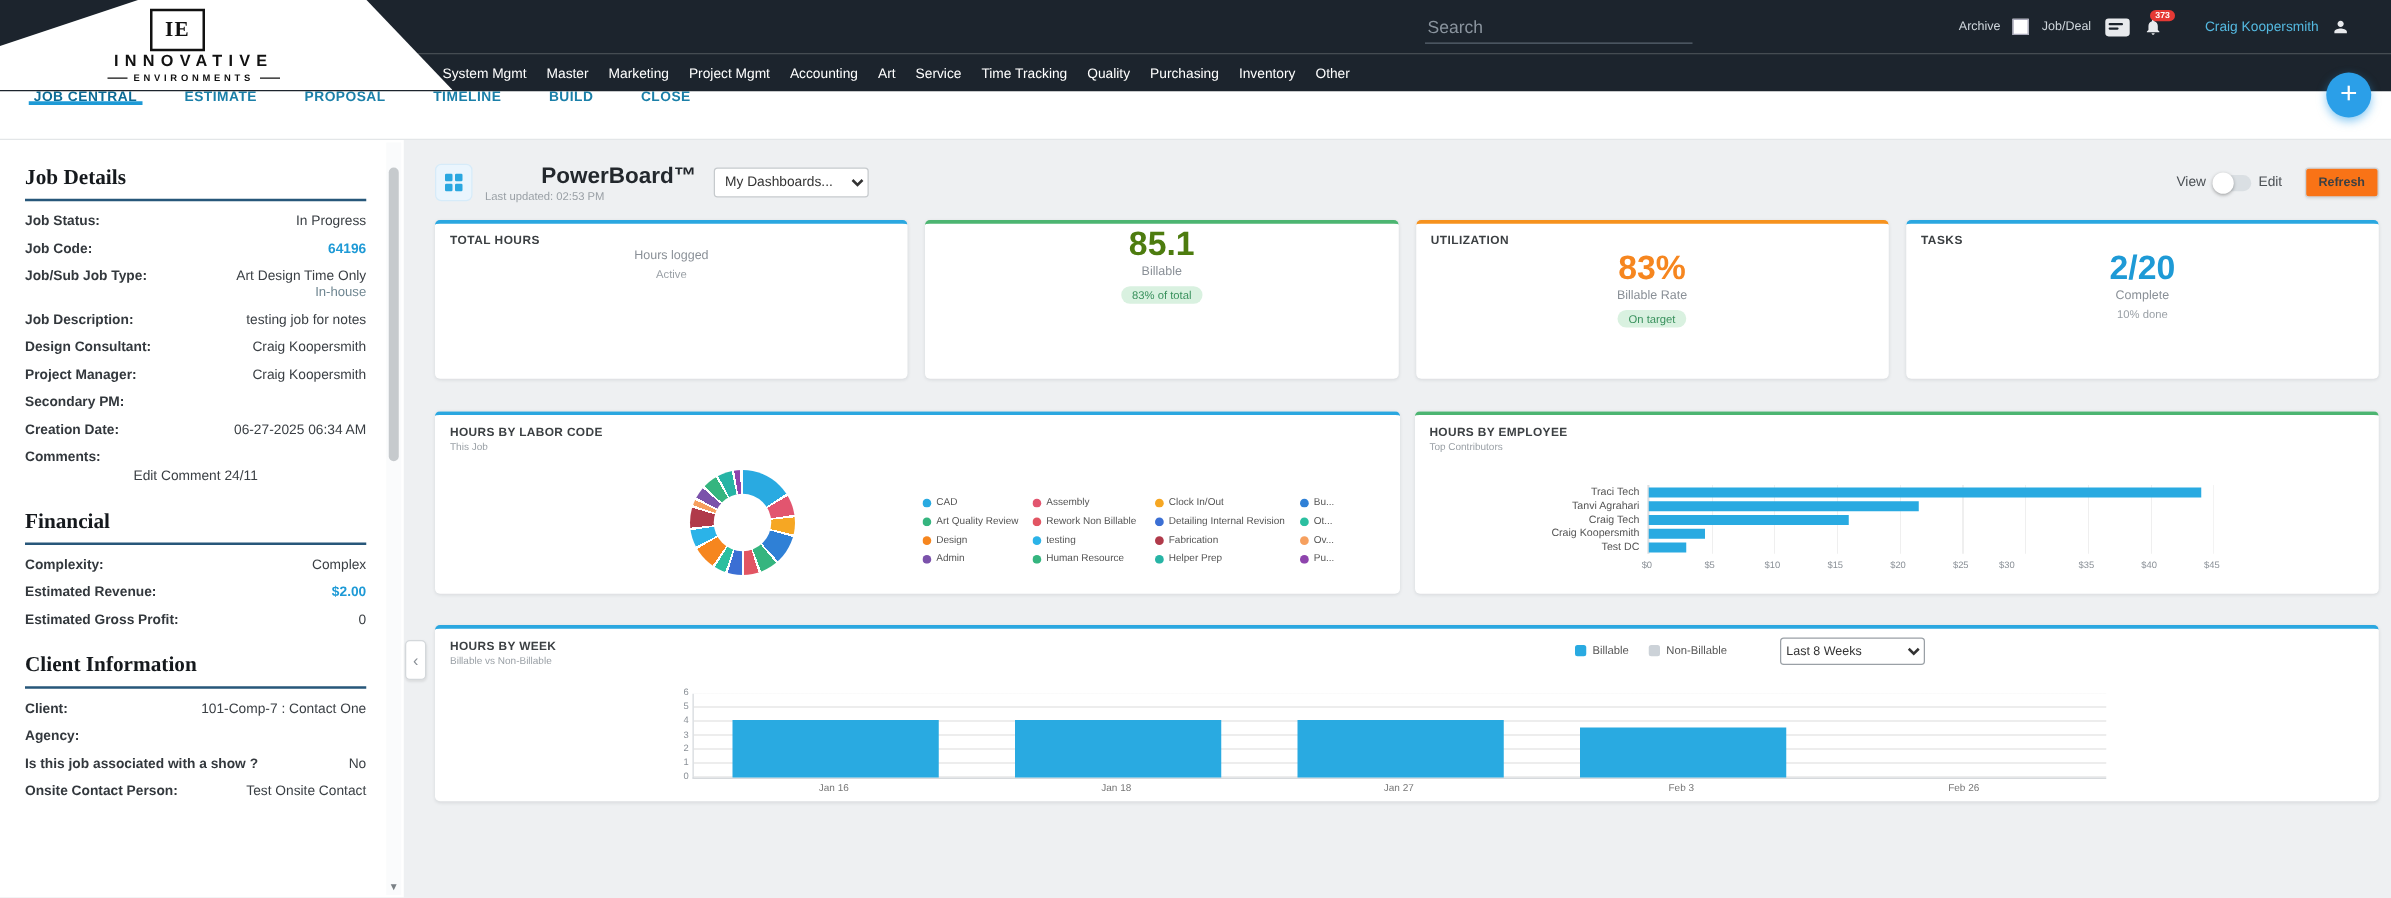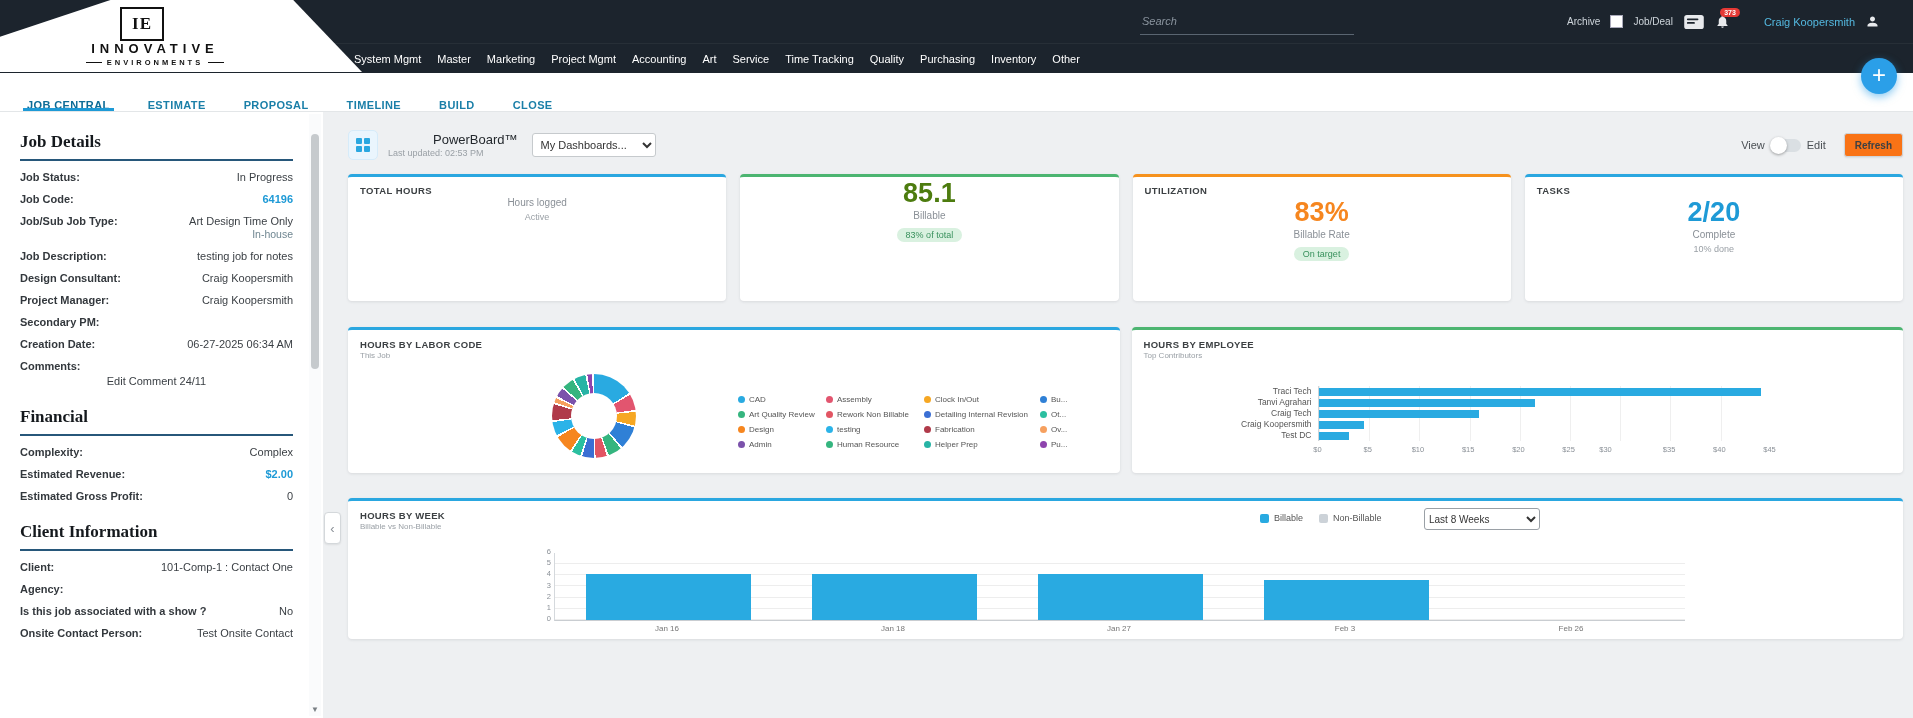--- a/index.html
+++ b/index.html
@@ -18,33 +18,33 @@
             font-family:"Liberation Serif",serif;font-size:17px;font-weight:bold;color:#111;
             display:flex;align-items:center;justify-content:center;letter-spacing:1px;}
   .logo-line1{position:absolute;left:70px;top:41px;width:170px;text-align:center;
               font-size:13px;font-weight:bold;letter-spacing:5px;color:#111;}
   .logo-line2{position:absolute;left:70px;top:58px;width:170px;display:flex;align-items:center;justify-content:center;gap:5px;
               font-size:7.5px;letter-spacing:3px;color:#111;font-weight:bold;}
   .logo-rule{display:inline-block;width:16px;height:1px;background:#111;}
 
   .search-wrap{position:absolute;left:1140px;top:8px;width:210px;height:26px;z-index:6;}
   .search-input{width:100%;height:100%;background:transparent;border:none;border-bottom:1px solid #5a6571;
-                color:#cfd6dc;font-size:11px;outline:none;padding:0 2px;font-style:italic;}
+                color:#cfd6dc;font-size:14px;outline:none;padding:0 2px;}
   .search-input::placeholder{color:#8a949e;}
 
   .top-right{position:absolute;right:33px;top:0;height:43px;display:flex;align-items:center;gap:10px;z-index:6;}
   .top-label{color:#cfd6dc;font-size:10px;}
   .cb{width:11px;height:11px;background:#fff;border:1px solid #aab;display:inline-block;cursor:pointer;}
   .icon-btn{position:relative;display:inline-flex;align-items:center;cursor:pointer;}
   .badge{position:absolute;top:-6px;right:-10px;background:#e53935;color:#fff;font-size:7px;font-weight:bold;
          padding:1px 4px;border-radius:7px;}
   .username{color:#54b9e0;font-size:11px;cursor:pointer;margin-left:24px;}
 
   
-  .tabbar{position:absolute;top:72px;left:0;width:100%;height:40px;background:#fff;display:flex;align-items:flex-end;
+  .tabbar{position:absolute;top:72px;left:0;width:100%;height:40px;background:#fff;display:flex;align-items:flex-start;
           padding-left:27px;gap:38px;box-sizing:border-box;border-bottom:1px solid #e3e6e8;z-index:4;}
   .tab{font-size:11px;font-weight:bold;letter-spacing:.4px;color:#1a7fa8;display:flex;align-items:center;cursor:pointer;position:relative;}
   .tab.active{color:#0c6b96;}
   .tab.active::after{content:"";position:absolute;left:-4px;right:-4px;bottom:0;height:3px;background:#1e9ad6;}
   .fab{position:absolute;top:58px;right:16px;width:36px;height:36px;border-radius:50%;background:#2b9fe8;color:#fff;
        font-size:24px;line-height:34px;text-align:center;box-shadow:0 3px 8px rgba(43,159,232,.55);z-index:20;cursor:pointer;}
 
   
   .sidebar{position:absolute;top:112px;left:0;width:323px;bottom:0;background:#fff;overflow:hidden;z-index:3;}
   .side-inner{padding:20px 30px 0 20px;}
@@ -65,21 +65,21 @@
   .collapse-btn{position:absolute;left:324px;top:512px;width:15px;height:30px;background:#fff;border:1px solid #d4d8db;
                 border-radius:4px;display:flex;align-items:center;justify-content:center;color:#8a9097;font-size:13px;
                 box-shadow:0 1px 2px rgba(0,0,0,.08);cursor:pointer;z-index:4;}
 
   
   .main{position:absolute;left:348px;top:112px;right:10px;}
   .pb-row{display:flex;align-items:center;margin-top:18px;}
   .grid-ic{width:28px;height:28px;background:#eaf5fd;border:1px solid #d6ebf9;border-radius:5px;
            display:flex;align-items:center;justify-content:center;cursor:pointer;}
   .pb-t{margin-left:10px;}
-  .pb-title{font-size:13px;font-weight:normal;color:#23282d;padding-left:45px;}
+  .pb-title{font-size:18px;font-weight:bold;color:#23282d;padding-left:45px;}
   .pb-sub{font-size:9px;color:#9aa0a6;margin-top:1px;}
   .pb-select{margin-left:14px;height:24px;font-size:11px;color:#333;border:1px solid #c6cacd;border-radius:3px;
              background:#fff;padding:0 4px;width:124px;}
   .sp{flex:1;}
   .vl{font-size:11px;color:#4a4f54;margin:0 6px;}
   .toggle{width:30px;height:13px;background:#dadfe3;border-radius:7px;position:relative;display:inline-block;cursor:pointer;}
   .knob{position:absolute;left:-1px;top:-2px;width:17px;height:17px;background:#fff;border-radius:50%;
         box-shadow:0 1px 3px rgba(0,0,0,.35);}
   .refresh{margin-left:12px;height:24px;padding:0 10px;font-size:10px;font-weight:bold;color:#3c4043;background:#f97316;
            border:1px solid #cfd4d8;border-radius:3px;box-shadow:0 1px 2px rgba(0,0,0,.08);cursor:pointer;}
@@ -99,21 +99,21 @@
   .chart-card{flex:1;height:146px;position:relative;}
   .c-title{padding:9px 12px 0;font-size:9.5px;font-weight:bold;color:#3c4043;letter-spacing:.3px;}
   .c-sub{padding:1px 12px 0;font-size:8px;color:#9aa0a6;}
   .labor{border-top-color:#2aa7e0;}
   .emp{border-top-color:#4cb571;}
 
   .donut{position:absolute;left:204px;top:44px;width:84px;height:84px;border-radius:50%;}
   .donut::after{content:"";position:absolute;inset:19px;background:#fff;border-radius:50%;}
   .legend-grid{position:absolute;left:390px;top:62px;display:grid;grid-template-columns:80px 90px 108px 54px;
                grid-auto-rows:15px;column-gap:8px;align-items:center;}
-  .lg-item{display:flex;align-items:center;overflow:hidden;white-space:nowrap;cursor:pointer;}
+  .lg-item{display:flex;align-items:flex-end;overflow:hidden;white-space:nowrap;cursor:pointer;}
   .lg-dot{width:7px;height:7px;border-radius:50%;margin-right:4px;flex:none;}
   .lg-lab{font-size:8px;color:#555;overflow:hidden;}
 
   .emp-chart{position:absolute;left:12px;top:56px;display:flex;}
   .emp-names{width:174px;}
   .emp-name{height:11px;line-height:11px;font-size:8.5px;color:#555;text-align:right;padding-right:6px;white-space:nowrap;}
   .emp-plot{width:452px;height:55px;position:relative;border-left:1px solid #cfd4d8;
             background:repeating-linear-gradient(to right,#efefef 0 1px,transparent 1px 50.2px);}
   .emp-row{height:11px;display:flex;align-items:center;}
   .emp-bar{height:8px;}
@@ -262,21 +262,21 @@
         <span class="svalue blue">$2.00</span>
       </div>
       <div class="srow">
         <span class="slabel">Estimated Gross Profit:</span>
         <span class="svalue">0</span>
       </div>
 
       <h2 class="side-h later">Client Information</h2>
       <div class="srow">
         <span class="slabel">Client:</span>
-        <span class="svalue">101-Comp-1 : Contact One</span>
+        <span class="svalue">101-Comp-7 : Contact One</span>
       </div>
       <div class="srow">
         <span class="slabel">Agency:</span>
         <span class="svalue"></span>
       </div>
       <div class="srow">
         <span class="slabel">Is this job associated with a show ?</span>
         <span class="svalue">No</span>
       </div>
       <div class="srow">

